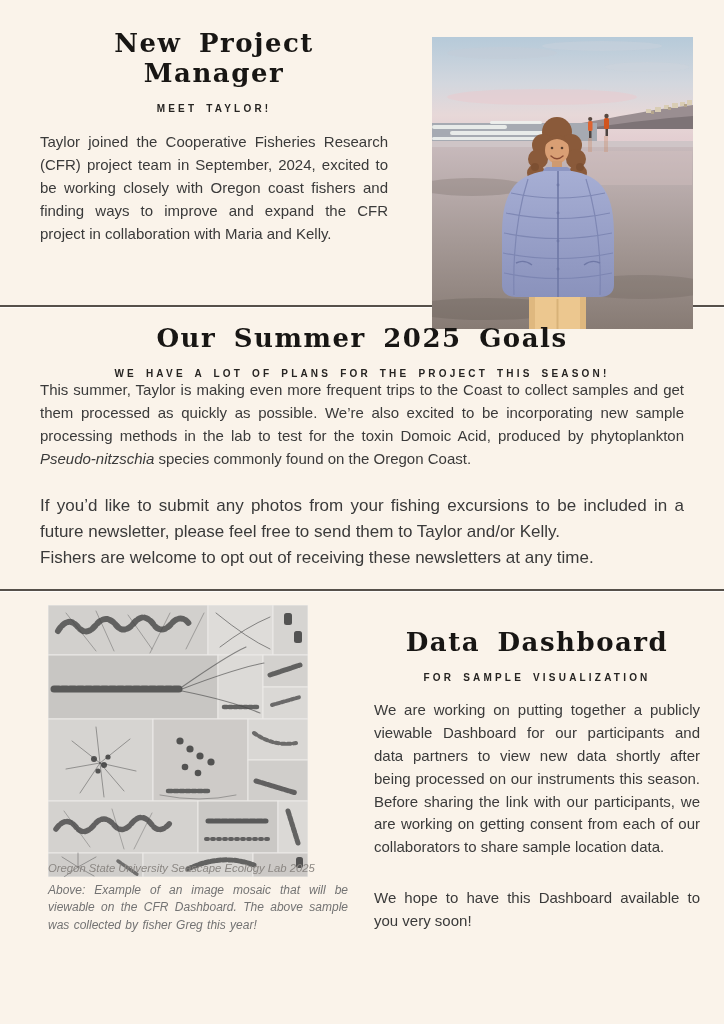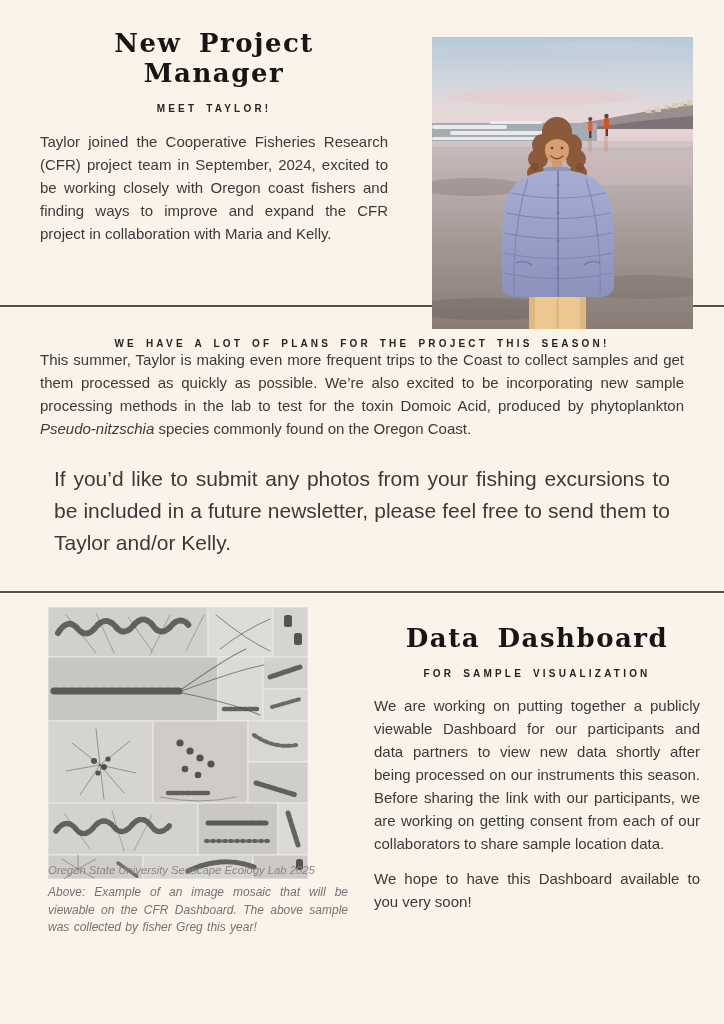--- a/index.html
+++ b/index.html
@@ -44,41 +44,41 @@
   }
   
   .s1{display:flex;padding:28px 27px 10px 40px;gap:44px;height:305px;box-sizing:border-box;}
   .s1-left{width:348px;}
   .s1-left .body-p{margin-top:17px;}
   .s1-left .body-p + .body-p{margin-top:24px;}
   .photo-frame{width:261px;height:292px;margin-top:9px;flex:none;overflow:hidden;}
   
   .s2{padding:16px 40px 18px 40px;box-sizing:border-box;}
   .s2 .body-p{}
-  .s2 .line-p{font-size:21px;line-height:1.53;margin:14px;}
+  .s2 .line-p{font-size:17px;line-height:1.53;margin:0;}
   .s2 .first-lines{margin-top:22px;text-align:justify;}
   
   .s3{display:flex;padding:14px 24px 0 48px;gap:26px;box-sizing:border-box;}
   .s3-left{width:300px;flex:none;}
   .mosaic{position:relative;width:260px;height:272px;}
   .watermark{
     position:absolute;left:0;right:0;bottom:3px;
     font-size:11.3px;font-style:italic;color:#8b8783;
     text-align:center;white-space:nowrap;
   }
   .caption{
     margin-top:5px;
     font-size:12px;font-style:italic;color:#737373;
     line-height:1.46;text-align:justify;
     word-spacing:1px;
   }
   .s3-right{flex:1;}
-  .s3-right .sec-title{margin-top:16px;}
+  .s3-right .sec-title{margin-top:22px;}
   .s3-right .body-p{margin-top:16px;}
-  .s3-right .body-p + .body-p{margin-top:12px;}
+  .s3-right .body-p + .body-p{margin-top:28px;}
 </style>
 </head>
 <body>
 
 <div class="page">
 
   <section class="s1">
     <div class="s1-left">
       <h1 class="sec-title">New Project Manager</h1>
       <div class="sec-sub">MEET TAYLOR!</div>
@@ -206,23 +206,25 @@
           <rect x="97" y="260" width="6" height="32" fill="#dfb87f"></rect>
           <rect x="148" y="260" width="6" height="32" fill="#dfb87f"></rect>
         </g>
       </svg>
     </div>
   </section>
 
   <div class="divider"></div>
 
   <section class="s2">
+    <h1 class="sec-title">Our Summer 2025 Goals</h1>
     <div class="sec-sub">WE HAVE A LOT OF PLANS FOR THE PROJECT THIS SEASON!</div>
     <p class="body-p"><span>This summer, Taylor is making even more frequent trips to the Coast to collect samples and get them processed as quickly as possible. We’re also excited to be incorporating new sample processing methods in the lab to test for the toxin Domoic Acid, produced by phytoplankton </span><em>Pseudo-nitzschia</em><span> species commonly found on the Oregon Coast.</span></p>
     <p class="line-p first-lines">If you’d like to submit any photos from your fishing excursions to be included in a future newsletter, please feel free to send them to Taylor and/or Kelly.</p>
+    <p class="line-p">Fishers are welcome to opt out of receiving these newsletters at any time.</p>
   </section>
 
   <div class="divider"></div>
 
   <section class="s3">
     <div class="s3-left">
       <div class="mosaic">
         <svg width="260" height="272" viewBox="0 0 260 272">
 
           <g stroke="#eceae7" stroke-width="1">

